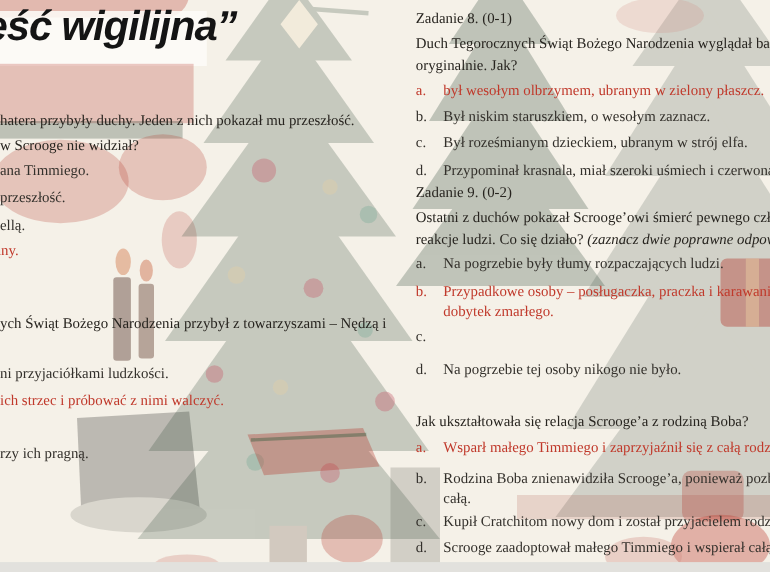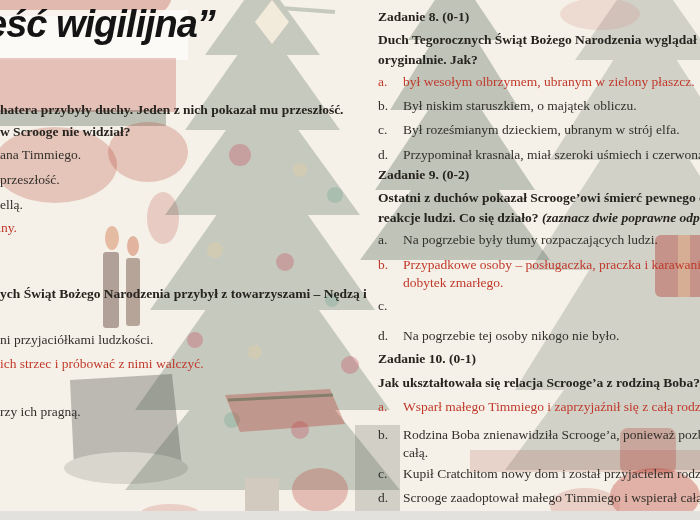--- a/index.html
+++ b/index.html
@@ -5,21 +5,21 @@
   html,body{margin:0;padding:0;}
   .page{
     position:relative; width:700px; height:520px; overflow:hidden;
     background:#f5f1e8;
     font-family:"Liberation Serif", serif;
   }
   .line{
     position:absolute; left:0; white-space:nowrap;
     font-size:13.5px; line-height:18px; color:#33302b;
   }
-  .bold{font-weight:700; color:#27241f;}
+  .bold{font-weight:400; color:#27241f;}
   .red{color:#c0392b;}
   .letter{left:378px;}
   .rtext{left:403px;}
   .rhead{left:378px;}
   .title{
     font-family:"Liberation Sans", sans-serif;
     font-weight:700; font-style:italic;
     font-size:38px; line-height:48px; letter-spacing:-1px; color:#141414;
   }
   .ital{font-style:italic;}
@@ -131,40 +131,39 @@
   <div class="line red" style="top:355px">ich strzec i próbować z nimi walczyć.</div>
   <div class="line" style="top:403px">rzy ich pragną.</div>
 
   <div class="line bold rhead" style="top:8px">Zadanie 8. (0-1)</div>
   <div class="line bold rhead" style="top:31px">Duch Tegorocznych Świąt Bożego Narodzenia wyglądał ba</div>
   <div class="line bold rhead" style="top:51px">oryginalnie. Jak?</div>
 
   <div class="line letter red" style="top:73px">a.</div>
   <div class="line rtext red" style="top:73px">był wesołym olbrzymem, ubranym w zielony płaszcz.</div>
   <div class="line letter" style="top:97px">b.</div>
-  <div class="line rtext" style="top:97px">Był niskim staruszkiem, o majątek obliczu.</div>
+  <div class="line rtext" style="top:97px">Był niskim staruszkiem, o wesołym zaznacz.</div>
   <div class="line letter" style="top:121px">c.</div>
   <div class="line rtext" style="top:121px">Był roześmianym dzieckiem, ubranym w strój elfa.</div>
   <div class="line letter" style="top:146px">d.</div>
   <div class="line rtext" style="top:146px">Przypominał krasnala, miał szeroki uśmiech i czerwoną czapkę.</div>
 
   <div class="line bold rhead" style="top:166px">Zadanie 9. (0-2)</div>
   <div class="line bold rhead" style="top:189px">Ostatni z duchów pokazał Scrooge’owi śmierć pewnego czł</div>
   <div class="line bold rhead" style="top:209px"><span>reakcje ludzi. Co się działo? </span><span class="ital">(zaznacz dwie poprawne odpow</span></div>
 
   <div class="line letter" style="top:231px">a.</div>
   <div class="line rtext" style="top:231px">Na pogrzebie były tłumy rozpaczających ludzi.</div>
   <div class="line letter red" style="top:256px">b.</div>
   <div class="line rtext red" style="top:256px">Przypadkowe osoby – posługaczka, praczka i karawaniarz, w</div>
   <div class="line rtext red" style="top:274px">dobytek zmarłego.</div>
   <div class="line letter" style="top:297px">c.</div>
   <div class="line letter" style="top:327px">d.</div>
   <div class="line rtext" style="top:327px">Na pogrzebie tej osoby nikogo nie było.</div>
 
-  <div class="line bold rhead" style="top:350px">Zadanie 10. (0-1)</div>
   <div class="line bold rhead" style="top:374px">Jak ukształtowała się relacja Scrooge’a z rodziną Boba?</div>
 
   <div class="line letter red" style="top:398px">a.</div>
   <div class="line rtext red" style="top:398px">Wsparł małego Timmiego i zaprzyjaźnił się z całą rodziną.</div>
   <div class="line letter" style="top:426px">b.</div>
   <div class="line rtext" style="top:426px">Rodzina Boba znienawidziła Scrooge’a, ponieważ pozbawił i</div>
   <div class="line rtext" style="top:444px">całą.</div>
   <div class="line letter" style="top:465px">c.</div>
   <div class="line rtext" style="top:465px">Kupił Cratchitom nowy dom i został przyjacielem rodziny.</div>
   <div class="line letter" style="top:489px">d.</div>

